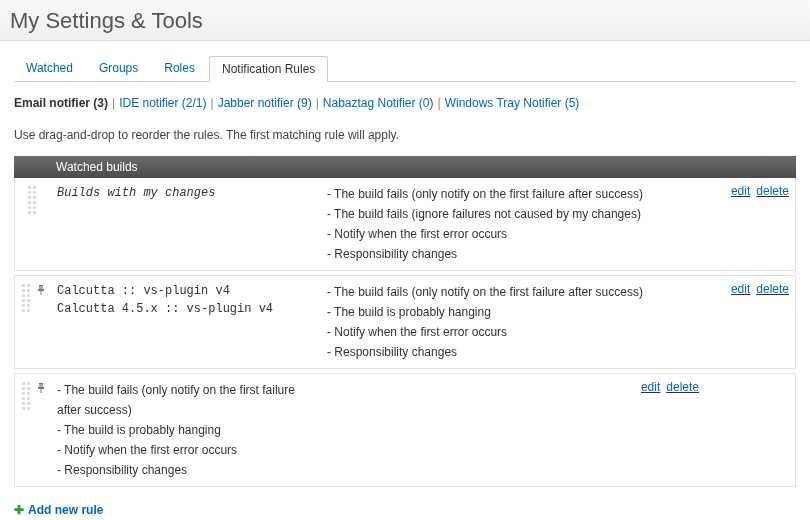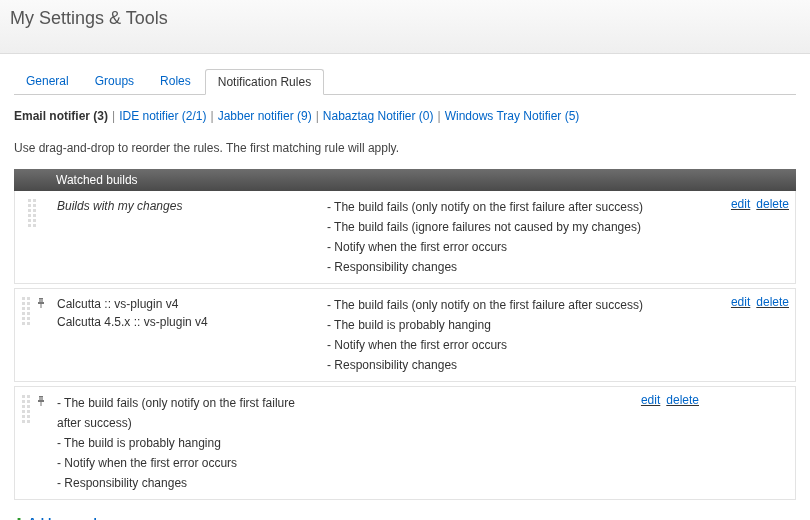--- a/index.html
+++ b/index.html
@@ -4,23 +4,23 @@
 <style>
   * { box-sizing: border-box; }
   body {
     margin: 0;
     font-family: Tahoma, Geneva, sans-serif;
     font-size: 12px;
     color: #333;
     background: #fff;
   }
   .page-title {
-    font-size: 18px;
+    font-size: 22px;
     color: #555;
-    padding: 8px 10px 24px;
+    padding: 8px 10px 6px;
     background: linear-gradient(#fafafa, #efefef);
     border-bottom: 1px solid #ddd;
   }
   .tabs {
     display: flex;
     margin: 14px 14px 0;
     border-bottom: 1px solid #ccc;
   }
   .tab {
     padding: 5px 12px;
@@ -77,38 +77,38 @@
     gap: 2px;
     cursor: move;
   }
   .drag-handle span { background: #dcdcdc; width: 3px; height: 3px; }
   .pin-icon {
     width: 9px; height: 9px;
     position: relative;
     margin-top: 1px;
   }
   .pin-icon svg { display: block; }
-  .builds-cell { padding: 0 6px; }
+  .builds-cell { padding: 0 6px; font-family: Liberation Mono, monospace; }
   .builds-cell .build-line { line-height: 18px; }
   .builds-cell .italic { font-style: italic; }
   .conds-cell { padding: 0 6px; }
   .conds-cell div { line-height: 20px; }
   .actions-cell { padding: 0 6px; text-align: right; white-space: nowrap; text-decoration: underline; }
   .actions-cell a { color: #0065c8; text-decoration: none; margin-left: 6px; cursor: pointer; }
   .add-row { margin: 16px 14px; }
   .add-row a { color: #0065c8; text-decoration: none; font-weight: bold; cursor: pointer; }
   .plus-icon { color: #2e9b2e; font-weight: bold; margin-right: 4px; }
 </style>
 </head>
 <body>
 
 <div class="page-title">My Settings &amp; Tools</div>
 
 <div class="tabs" id="tabs-bar">
-    <div class="tab">General</div>
+    <div class="tab">Watched</div>
     <div class="tab">Groups</div>
     <div class="tab">Roles</div>
     <div class="tab active">Notification Rules</div>
   </div>
 
 <div class="notifier-bar" id="notifier-bar"><span class="selected">Email notifier (3)</span><span class="sep">|</span><a>IDE notifier (2/1)</a><span class="sep">|</span><a>Jabber notifier (9)</a><span class="sep">|</span><a>Nabaztag Notifier (0)</a><span class="sep">|</span><a>Windows Tray Notifier (5)</a></div>
 
 <div class="hint">Use drag-and-drop to reorder the rules. The first matching rule will apply.</div>
 
 <div class="rules">

